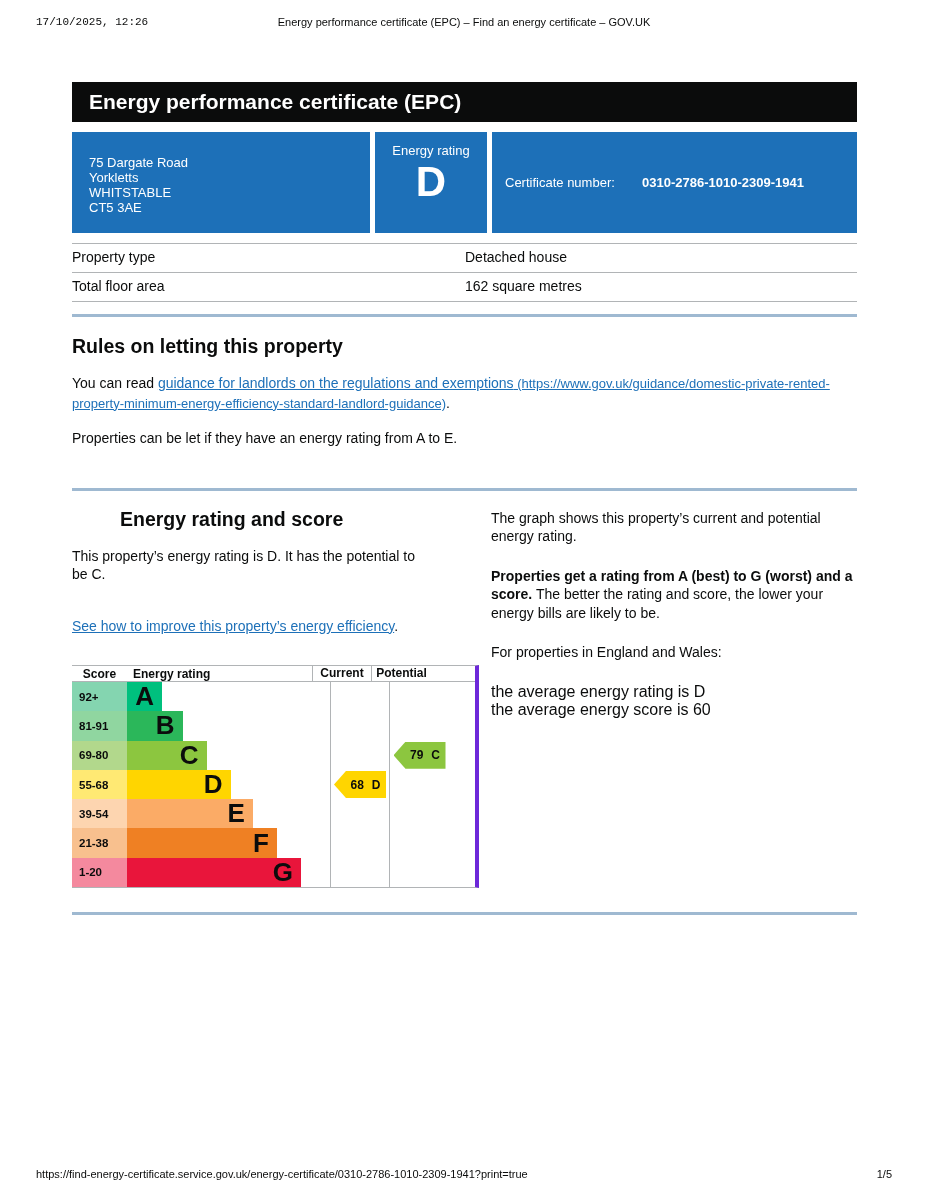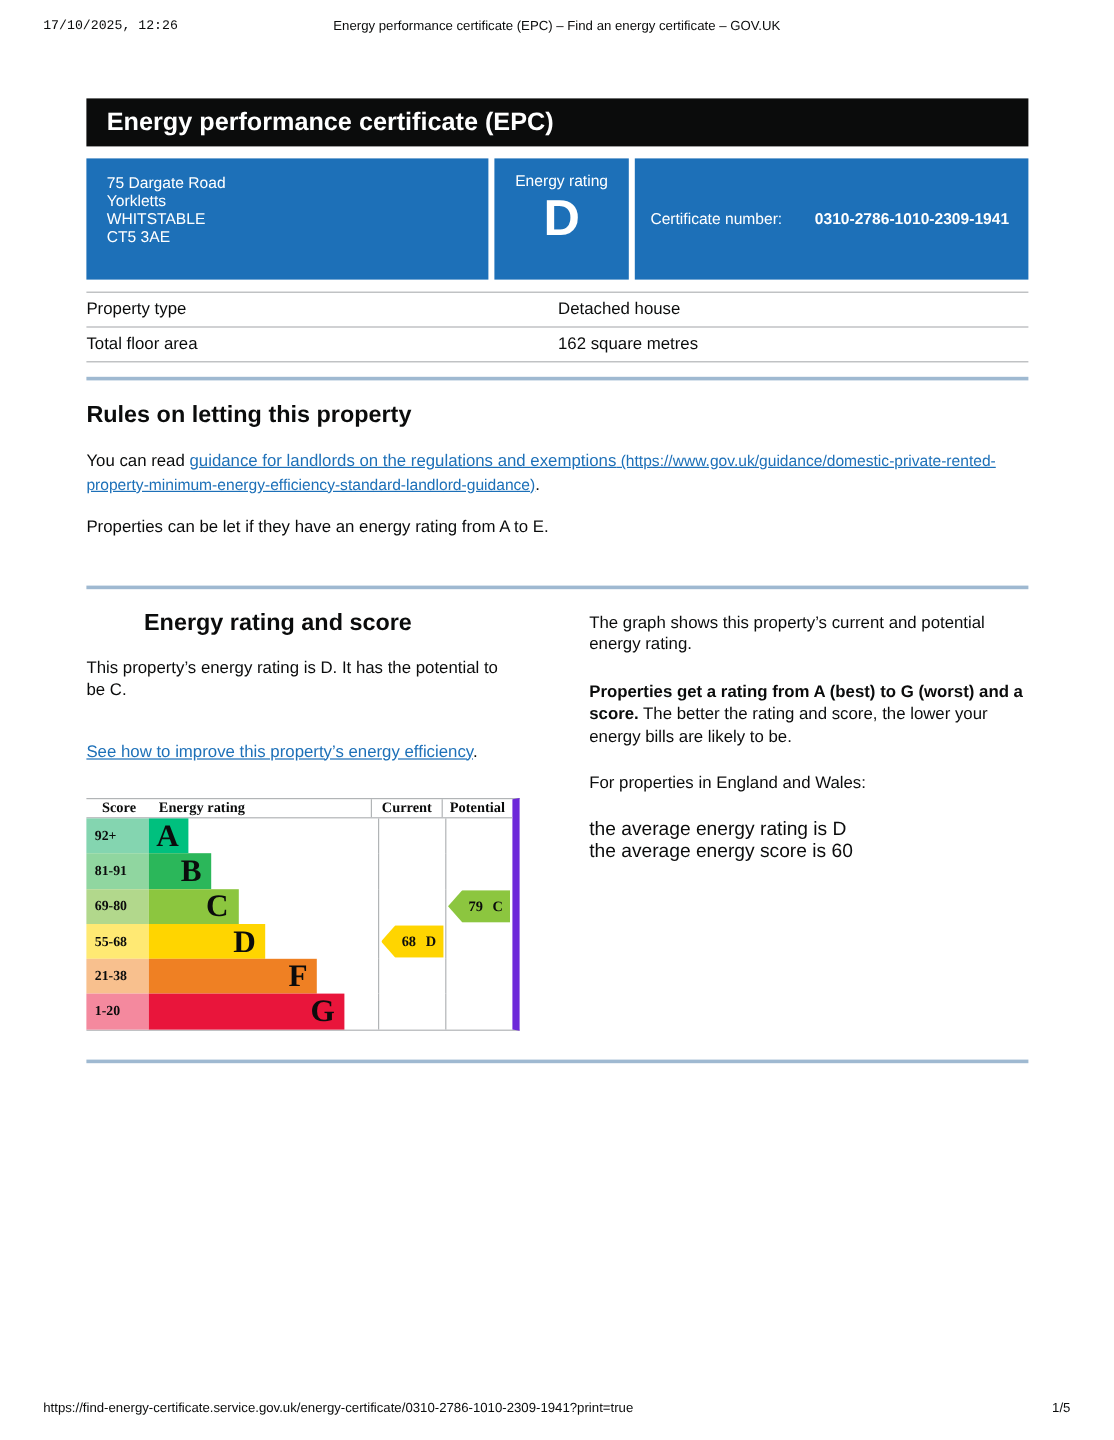--- a/index.html
+++ b/index.html
@@ -10,21 +10,21 @@
   .print-header .ph-date { position: absolute; left: 0; top: 0; font-family: Liberation Mono, monospace; }
   .print-header .ph-title { display: block; text-align: center; }
 
   .content { position: absolute; top: 82px; left: 72px; width: 785px; }
 
   .banner { background: #0b0c0c; color: #fff; height: 40px; line-height: 40px;
             font-size: 21px; font-weight: bold; padding-left: 17px; }
 
   .summary { display: flex; gap: 5px; margin-top: 10px; height: 101px; }
   .blue { background: #1d70b8; color: #fff; }
-  .addr-box { width: 335px; padding: 13px 17px; font-size: 13px; line-height: 15px; }
+  .addr-box { width: 298px; padding: 23px 17px; font-size: 13px; line-height: 15px; }
   .rating-box { width: 112px; text-align: center; padding-top: 11px; font-size: 13px; }
   .rating-box .big-letter { font-size: 42px; font-weight: bold; line-height: 46px; margin-top: 1px; }
   .validity { flex: 1; display: flex; flex-direction: column; gap: 4px; }
   .validity .v-cell { flex: 1; display: flex; align-items: center; padding-left: 13px; font-size: 13px; }
   .validity .v-label { width: 137px; }
   .validity .v-value { font-weight: bold; }
 
   .prop-table { margin-top: 10px; font-size: 14px; }
   .prop-row { display: flex; padding: 5px 0 7px; border-bottom: 1px solid #b1b4b6; }
   .prop-row:first-child { border-top: 1px solid #b1b4b6; }
@@ -43,22 +43,22 @@
   .two-col { display: flex; margin-top: 16px; }
   .col-left { width: 361px; }
   .col-left p { max-width: 350px; }
   .col-right { width: 366px; margin-left: 58px; }
   .col-left h2, .col-right h2 { margin-top: 0; margin-left: 48px; }
   .col-right p:first-child { margin-top: 2px; }
   .col-left .improve-p { margin-top: 33px; }
   .col-right p { margin-top: 21px; }
 
   
-  .epc-chart { margin-top: 30px; width: 361px; border-top: 1px solid #b1b4b6;
-               border-bottom: 1px solid #b1b4b6; border-right: 6px solid #6d28d9; font-family: Liberation Serif, serif; }
+  .epc-chart { margin-top: 30px; width: 407px; border-top: 1px solid #b1b4b6;
+               border-bottom: 1px solid #b1b4b6; border-right: 4px solid #6d28d9; }
   .epc-head { display: flex; height: 16px; border-bottom: 1px solid #b1b4b6;
               font-weight: bold; font-size: 12px; align-items: center; }
   .h-score { width: 55px; text-align: center; }
   .h-rating { width: 185px; padding-left: 6px; }
   .h-cur { width: 59px; text-align: center; border-left: 1px solid #b1b4b6; align-self: stretch; line-height: 15px; }
   .h-pot { width: 60px; text-align: center; border-left: 1px solid #b1b4b6; align-self: stretch; line-height: 15px; }
   .epc-row { display: flex; height: 29.3px; }
   .score-cell { width: 55px; font-weight: bold; font-size: 11.5px; display: flex;
                 align-items: center; padding-left: 7px; }
   .bar-area { width: 185px; }
@@ -174,20 +174,28 @@
               </div>
               <div class="col-cell cur-cell">
                 <div class="epc-arrow" style="background: rgb(255, 213, 0);">
                   <span class="arrow-num">68</span>
                   <span class="arrow-letter">D</span>
                 </div>
               </div>
               <div class="col-cell pot-cell"></div>
             </div>
             <div class="epc-row">
+              <div class="score-cell" style="background: rgb(253, 213, 176);">39-54</div>
+              <div class="bar-area">
+                <div class="band-bar" style="width: 68%; background: rgb(251, 171, 102);">E</div>
+              </div>
+              <div class="col-cell cur-cell"></div>
+              <div class="col-cell pot-cell"></div>
+            </div>
+            <div class="epc-row">
               <div class="score-cell" style="background: rgb(248, 192, 142);">21-38</div>
               <div class="bar-area">
                 <div class="band-bar" style="width: 81%; background: rgb(239, 128, 35);">F</div>
               </div>
               <div class="col-cell cur-cell"></div>
               <div class="col-cell pot-cell"></div>
             </div>
             <div class="epc-row">
               <div class="score-cell" style="background: rgb(244, 137, 158);">1-20</div>
               <div class="bar-area">

